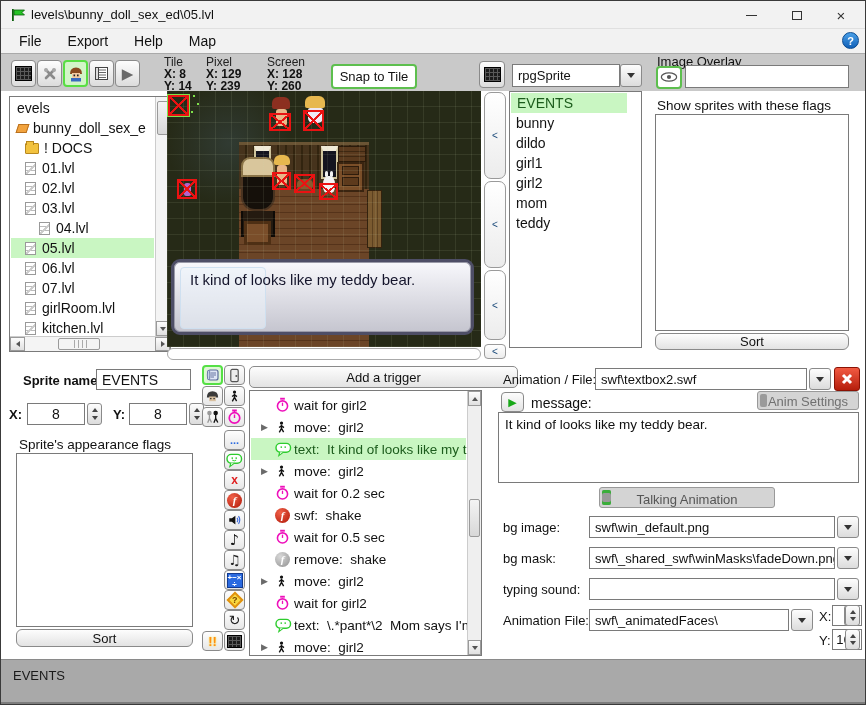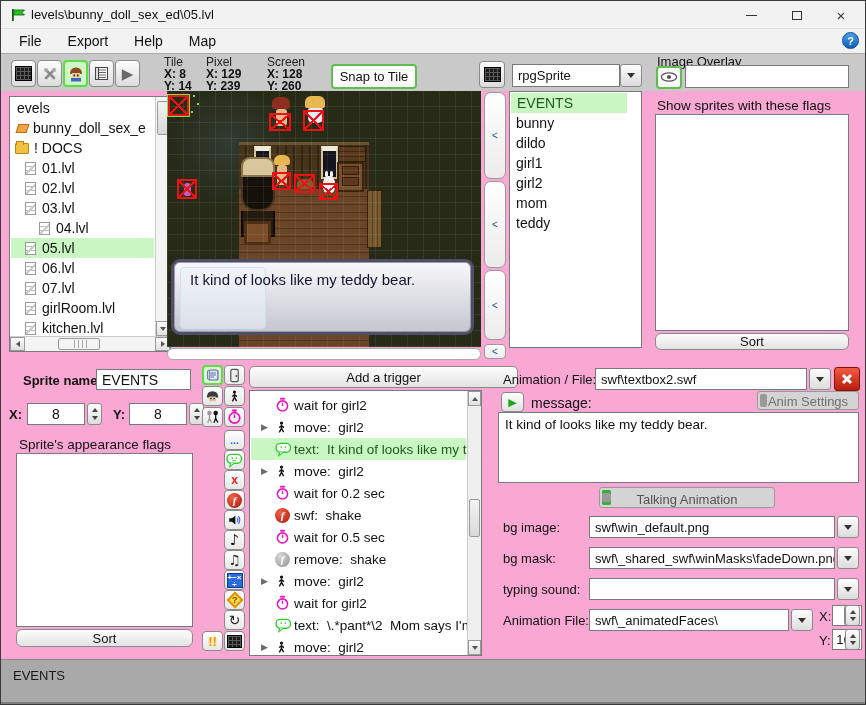--- a/index.html
+++ b/index.html
@@ -1,18 +1,18 @@
 <!DOCTYPE html>
 <html><head>
 <meta charset="utf-8">
 <style>
   *{box-sizing:border-box;margin:0;padding:0}
   html,body{width:866px;height:705px;background:#888}
   body{font-family:"Liberation Sans",sans-serif;color:#111}
-  .window{position:relative;width:866px;height:705px;background:#f9a8d4;border:1px solid #3a3a3a;overflow:hidden}
+  .window{position:relative;width:866px;height:705px;background:#ffffff;border:1px solid #3a3a3a;overflow:hidden}
   .abs{position:absolute}
   
   .titlebar{position:absolute;left:0;top:0;width:100%;height:28px;background:#f2f2f2;border-bottom:1px solid #e0e0e0;display:flex;align-items:center}
   .title-text{font-size:13px;margin-left:8px;color:#111}
   .wctl{position:absolute;top:0;height:28px;width:44px;display:flex;align-items:center;justify-content:center;font-size:15px;color:#333}
   .max-glyph{width:10px;height:9px;border:1px solid #333}
   .min-glyph{width:11px;height:1px;background:#333}
   .menubar{position:absolute;left:0;top:28px;width:100%;height:24px;background:#f2f2f2;display:flex;align-items:center}
   .menu-item{font-size:14px;color:#111;padding:2px 6px;margin-right:14px}
   .menu-item:first-child{margin-left:12px}
@@ -187,21 +187,21 @@
           <circle cx="10" cy="5.5" r="2.3" fill="#555"></circle>
         </svg>
     </div>
     <div class="fld abs" style="left:684px;top:11px;width:164px;height:23px"></div>
   </div>
 
   <div class="whitebox abs" style="left:8px;top:95px;width:162px;height:256px">
     <div class="abs" style="left:1px;top:1px;right:16px;bottom:15px;overflow:hidden">
       <div class="row20"><span>evels</span></div>
       <div class="row20"><span class="ico-fopen"></span><span>bunny_doll_sex_e</span></div>
-      <div class="row20" style="padding-left:4px"><span class="ico-folder"></span><span>! DOCS</span></div>
+      <div class="row20" style="padding-left:14px"><span class="ico-folder"></span><span>! DOCS</span></div>
       <div class="row20" style="padding-left:14px"><span class="ico-doc"></span><span>01.lvl</span></div>
       <div class="row20" style="padding-left:14px"><span class="ico-doc"></span><span>02.lvl</span></div>
       <div class="row20" style="padding-left:14px"><span class="ico-doc"></span><span>03.lvl</span></div>
       <div class="row20" style="padding-left:28px"><span class="ico-doc"></span><span>04.lvl</span></div>
       <div class="row20 selrow" style="padding-left:14px;color:#111"><span class="ico-doc"></span><span>05.lvl</span></div>
       <div class="row20" style="padding-left:14px"><span class="ico-doc"></span><span>06.lvl</span></div>
       <div class="row20" style="padding-left:14px"><span class="ico-doc"></span><span>07.lvl</span></div>
       <div class="row20" style="padding-left:14px"><span class="ico-doc"></span><span>girlRoom.lvl</span></div>
       <div class="row20" style="padding-left:14px"><span class="ico-doc"></span><span>kitchen.lvl</span></div>
     </div>

